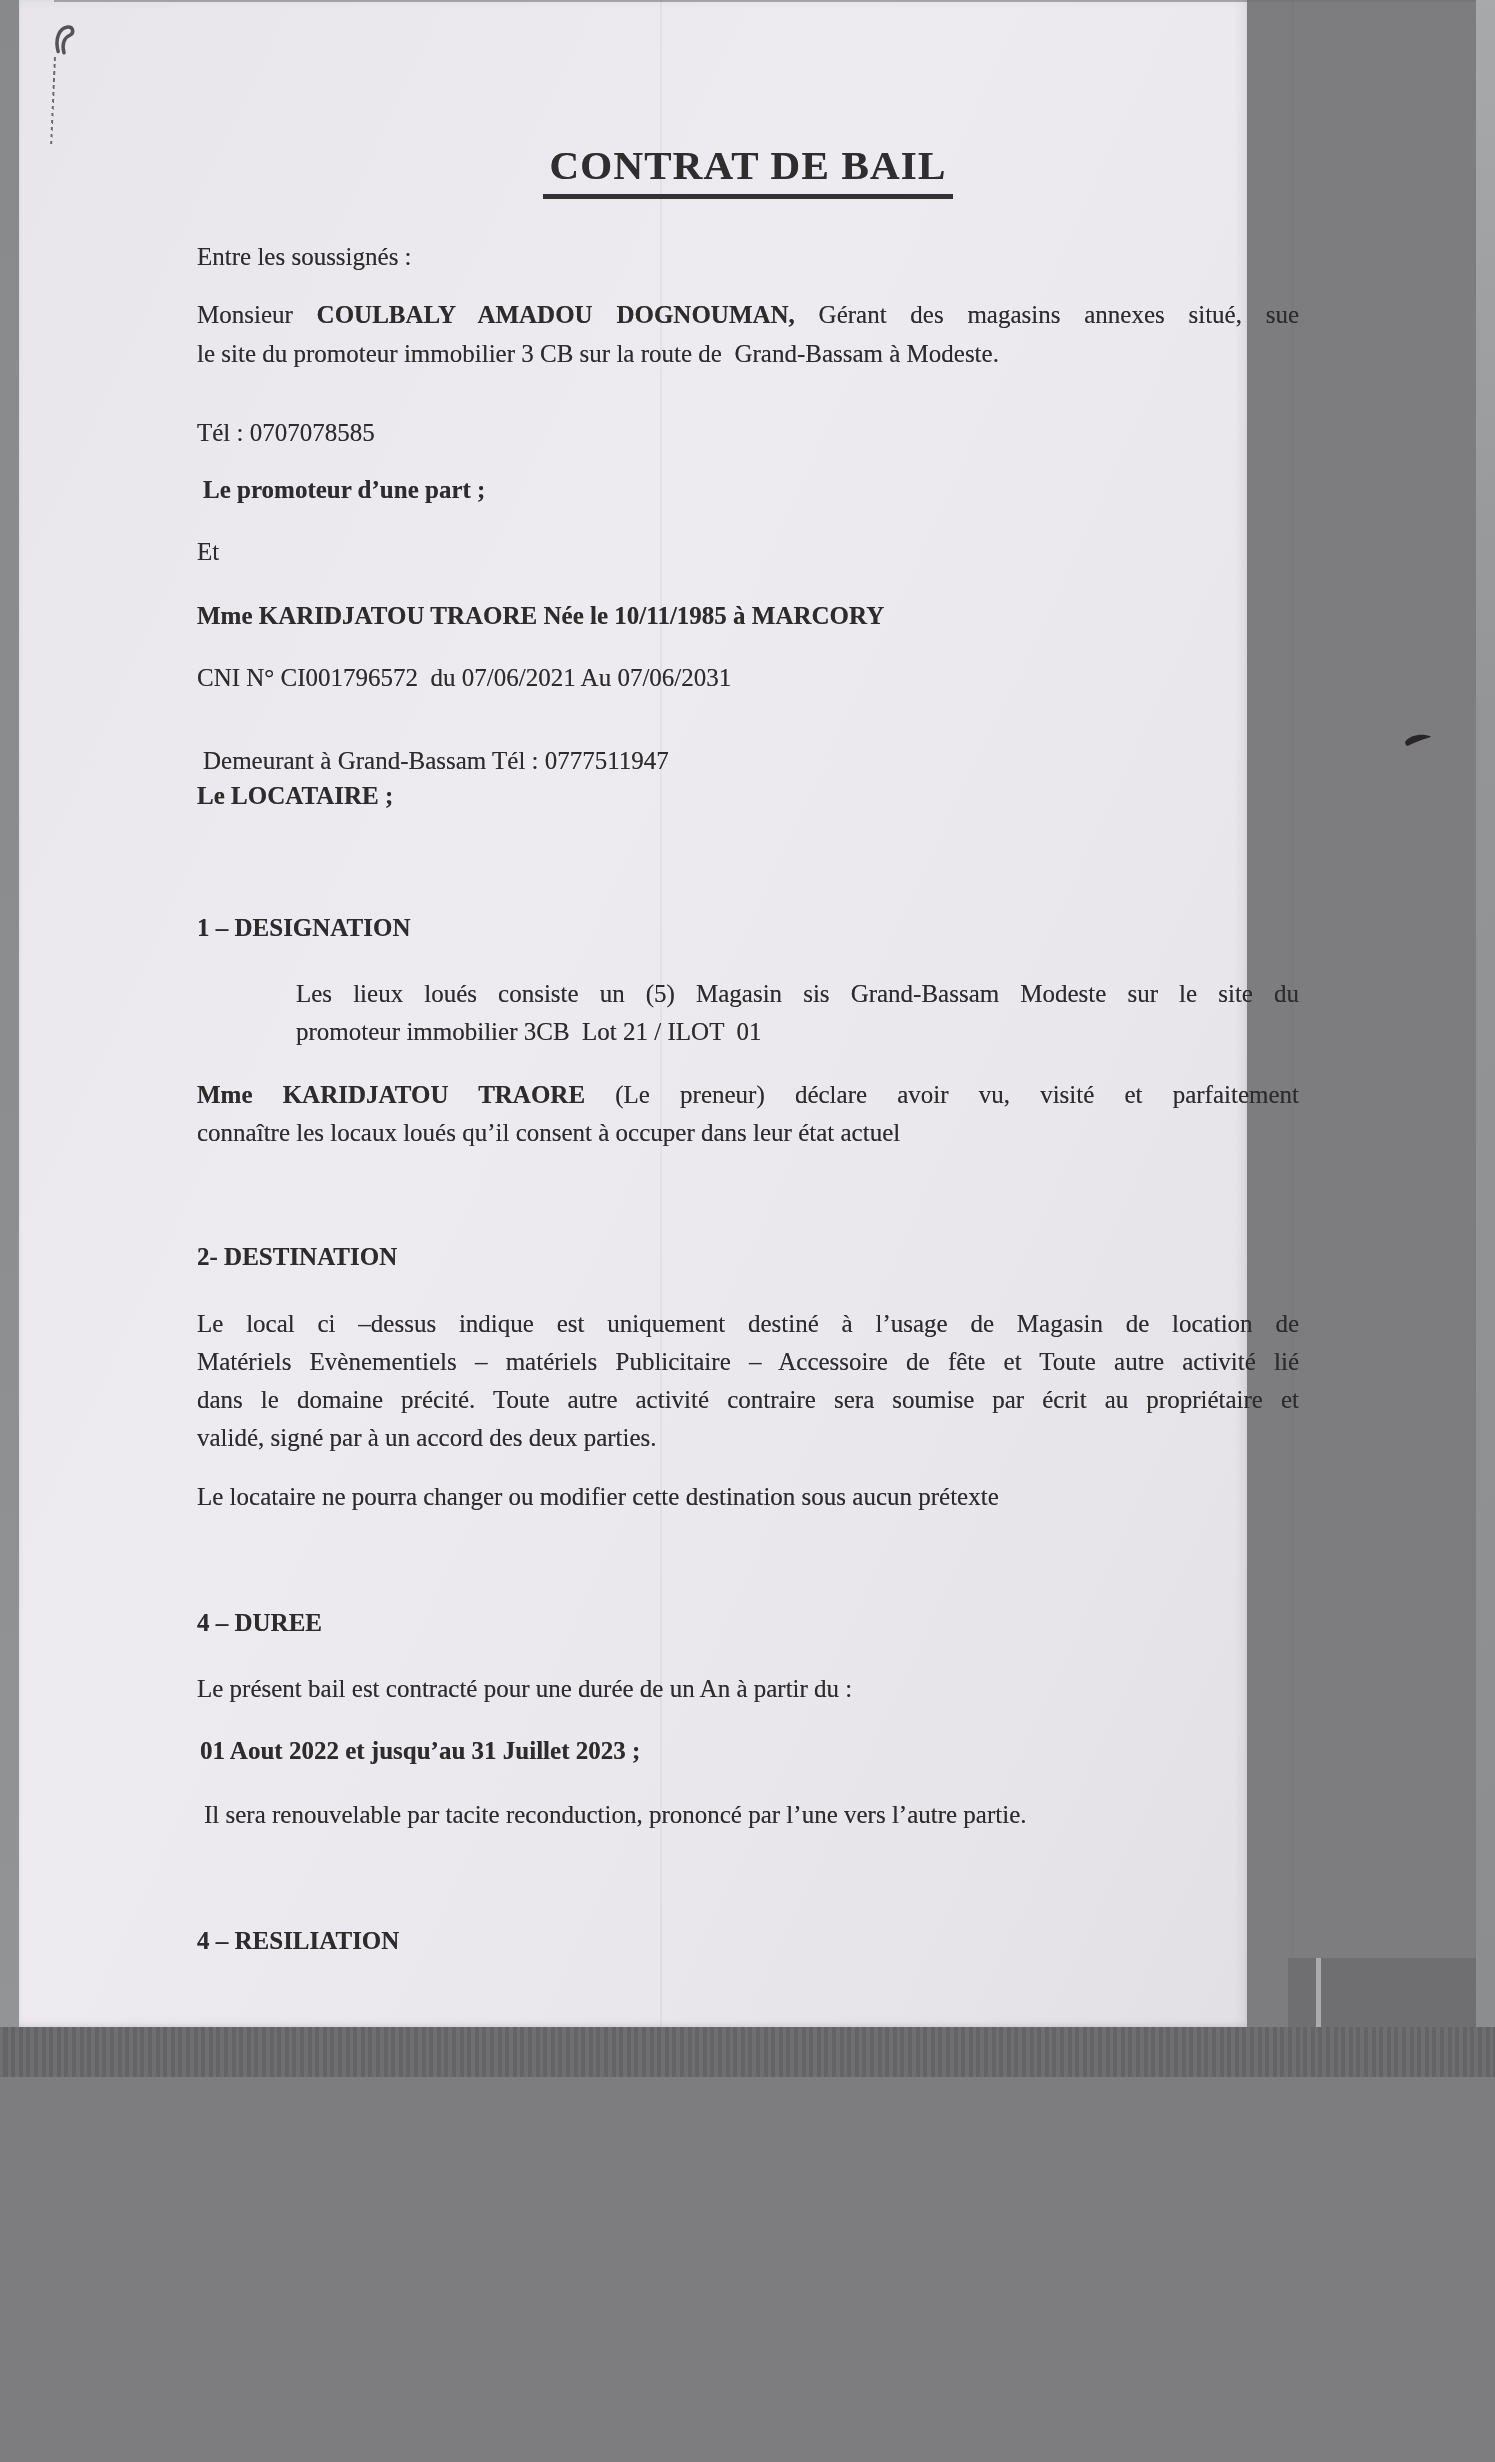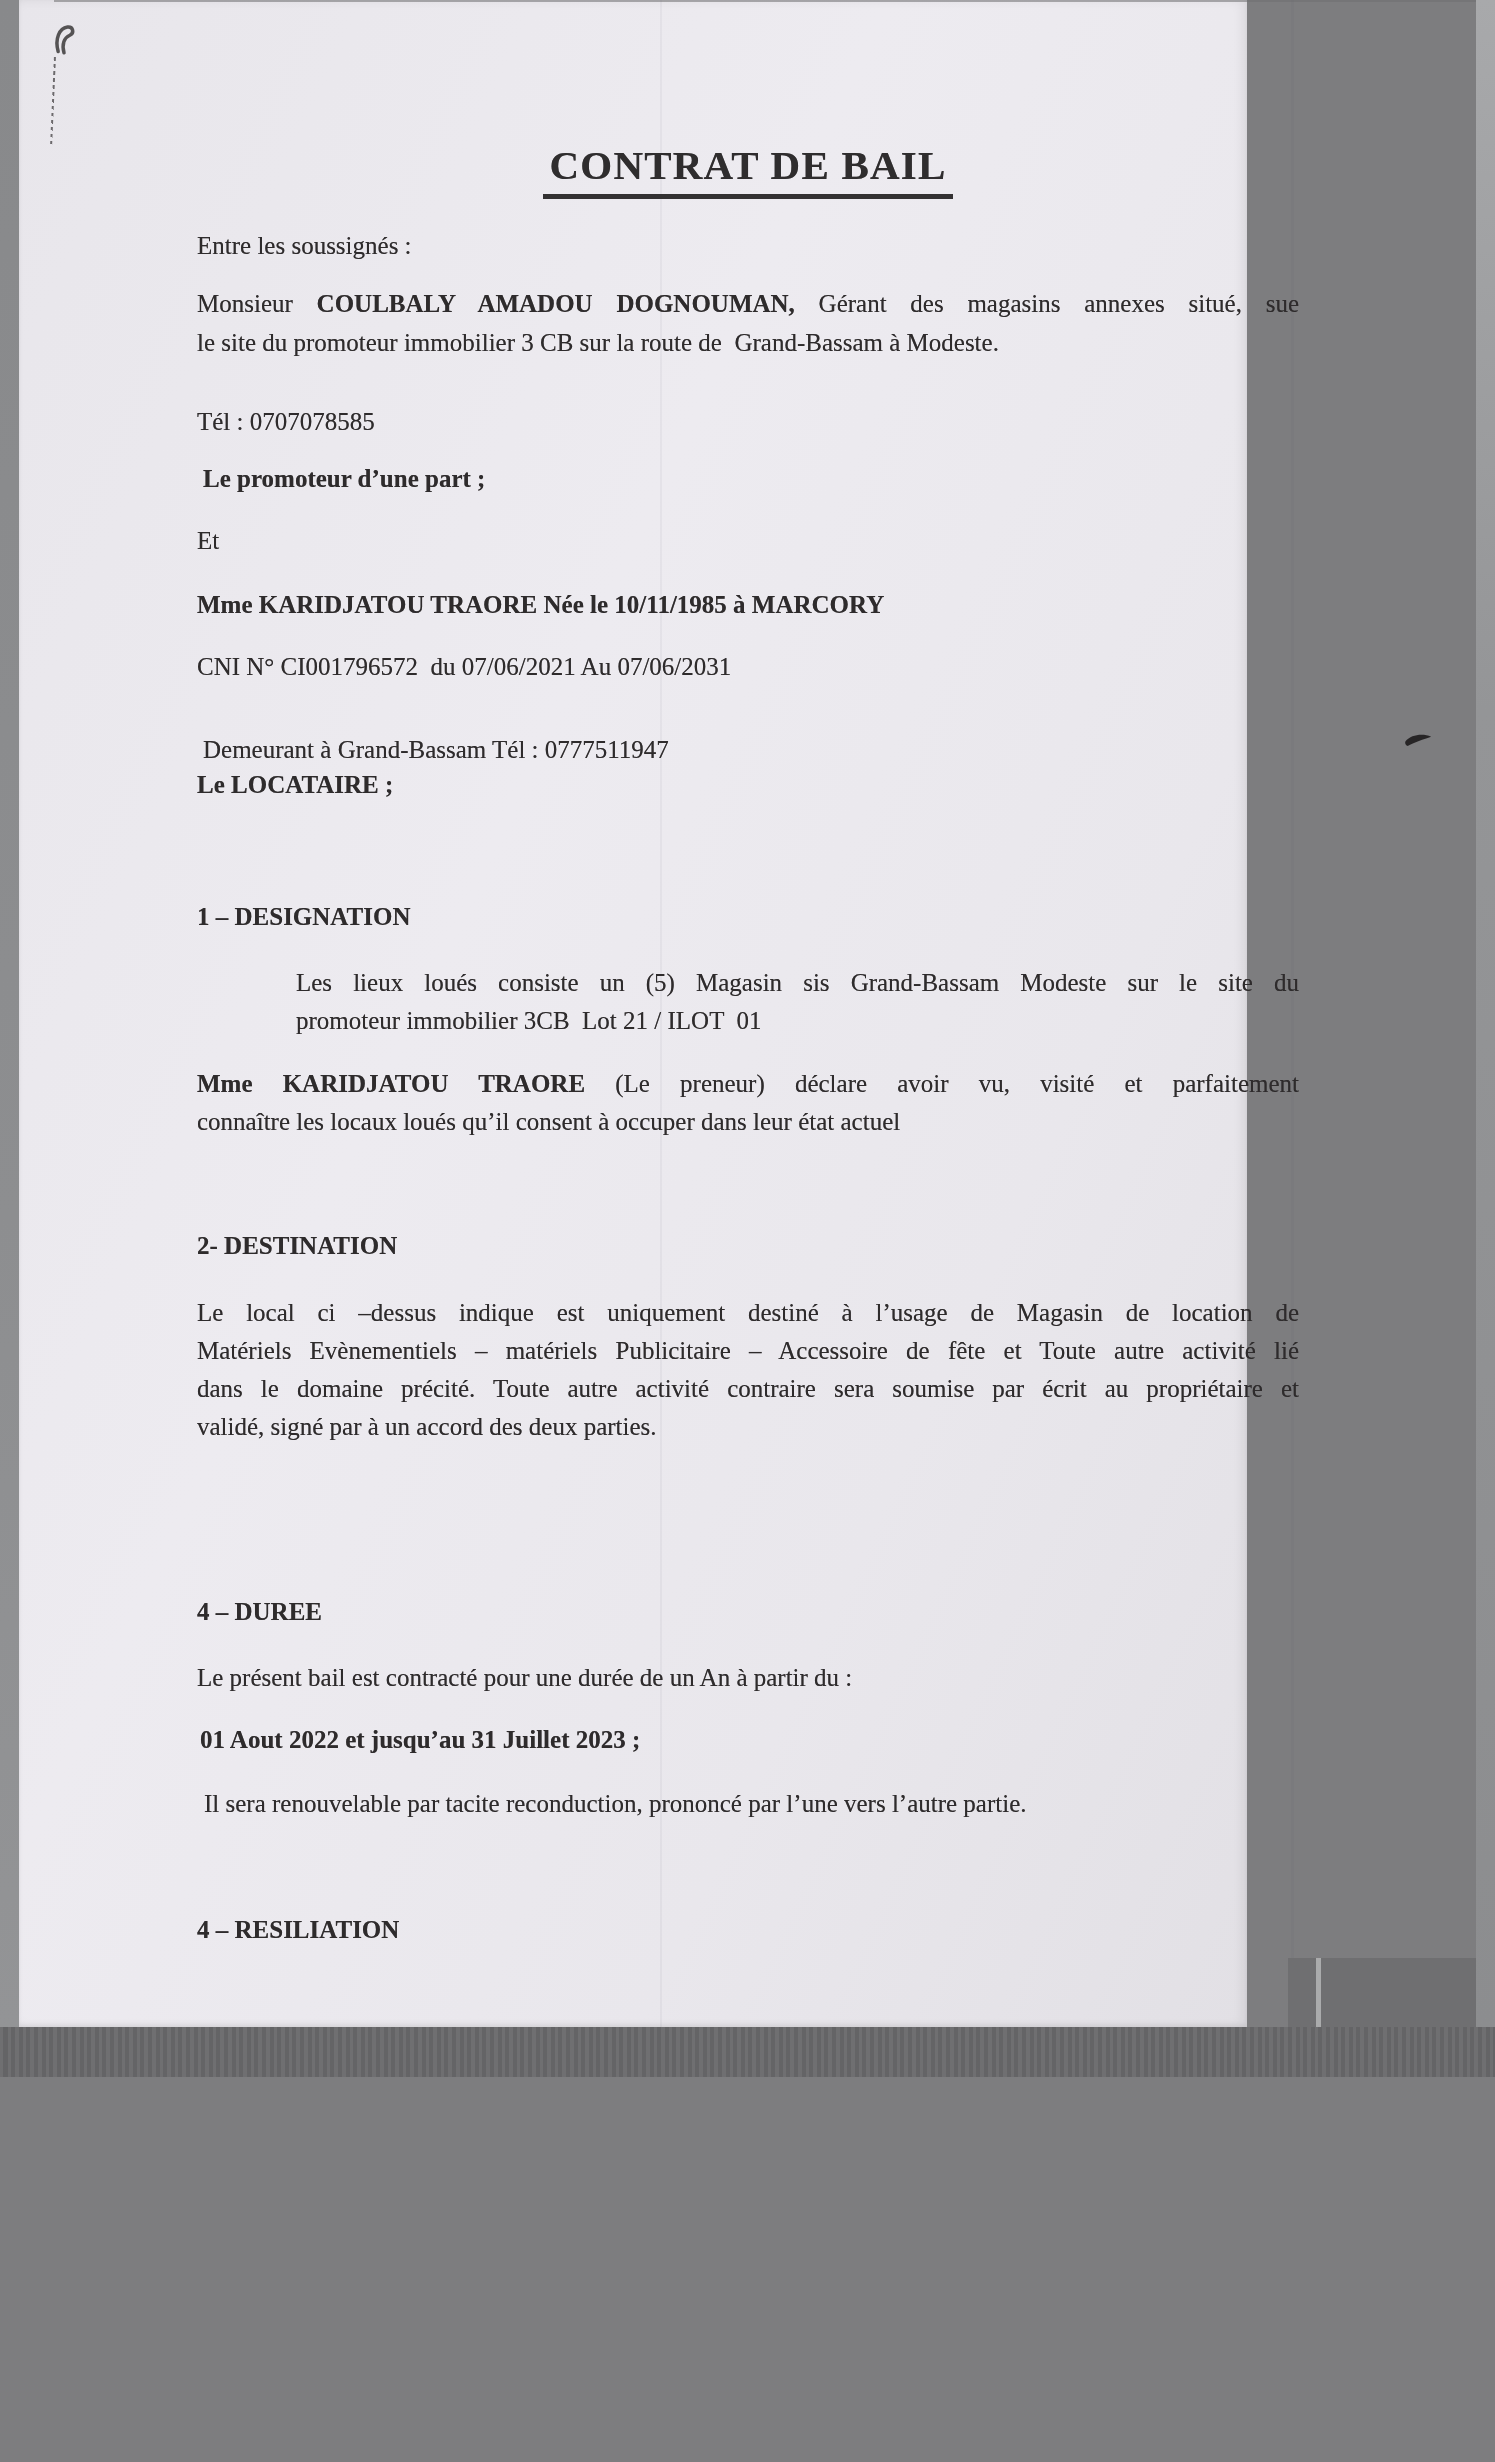--- a/index.html
+++ b/index.html
@@ -40,20 +40,21 @@
     background:repeating-linear-gradient(180deg, rgba(55,52,54,0.7) 0 3.5px, rgba(55,52,54,0) 3.5px 7px);
     transform:rotate(2.5deg);
   }
   .comma-mark{position:absolute; left:1384px; top:732px;}
   
   .ln{
     position:absolute; left:178px; width:1108px;
     font-size:25px; line-height:1.25; color:#2e2b2c;
     text-shadow:0 0 0.6px rgba(46,43,44,0.55);
     white-space:pre;
+    margin-top:11px;
   }
   .b{font-weight:bold;}
   .just{
     white-space:normal; width:1102px;
     text-align:justify; text-align-last:justify; text-justify:inter-word;
   }
   .ind{left:277px; width:1003px;}
   .title{
     position:absolute; left:178px; top:141px; width:1102px; margin:0;
     text-align:center; font-size:41px; font-weight:bold; letter-spacing:1.2px;
@@ -105,20 +106,21 @@
   <div class="ln just ind" style="top:967px">Les lieux loués consiste un (5) Magasin sis Grand-Bassam Modeste sur le site du</div>
   <div class="ln ind" style="top:1005px">promoteur immobilier 3CB  Lot 21 / ILOT  01</div>
   <div class="ln" style="top:1106px">connaître les locaux loués qu’il consent à occuper dans leur état actuel</div>
   <div class="ln just" style="top:1068px"><span class="b">Mme KARIDJATOU TRAORE</span><span> (Le preneur) déclare avoir vu, visité et parfaitement</span></div>
 
   <div class="ln b" style="top:1230px">2- DESTINATION</div>
   <div class="ln just" style="top:1297px">Le local ci –dessus indique est uniquement destiné à l’usage de Magasin de location de</div>
   <div class="ln just" style="top:1335px">Matériels Evènementiels – matériels Publicitaire – Accessoire de fête et Toute autre activité lié</div>
   <div class="ln just" style="top:1373px">dans le domaine précité. Toute autre activité contraire sera soumise par écrit au propriétaire et</div>
   <div class="ln" style="top:1411px">validé, signé par à un accord des deux parties.</div>
+  <div class="ln" style="top:1470px">Le locataire ne pourra changer ou modifier cette destination sous aucun prétexte</div>
 
   <div class="ln b" style="top:1596px">4 – DUREE</div>
   <div class="ln" style="top:1662px">Le présent bail est contracté pour une durée de un An à partir du :</div>
   <div class="ln b" style="top:1724px;left:181px">01 Aout 2022 et jusqu’au 31 Juillet 2023 ;</div>
   <div class="ln" style="top:1788px;left:185px">Il sera renouvelable par tacite reconduction, prononcé par l’une vers l’autre partie.</div>
 
   <div class="ln b" style="top:1914px">4 – RESILIATION</div>
 
   <div class="corner-gap">
     <div class="corner-sliver"></div>

